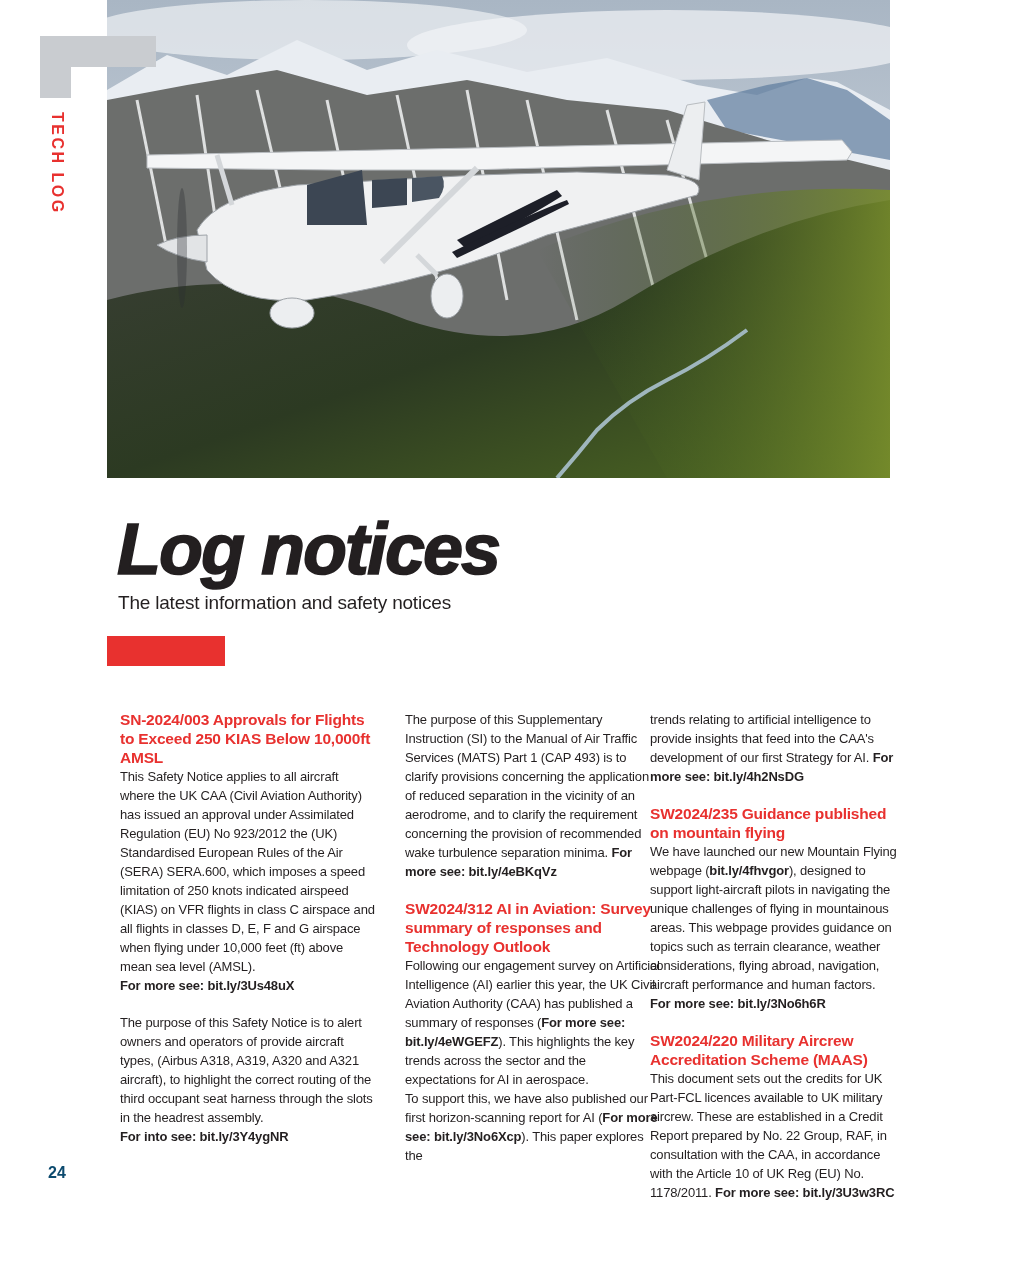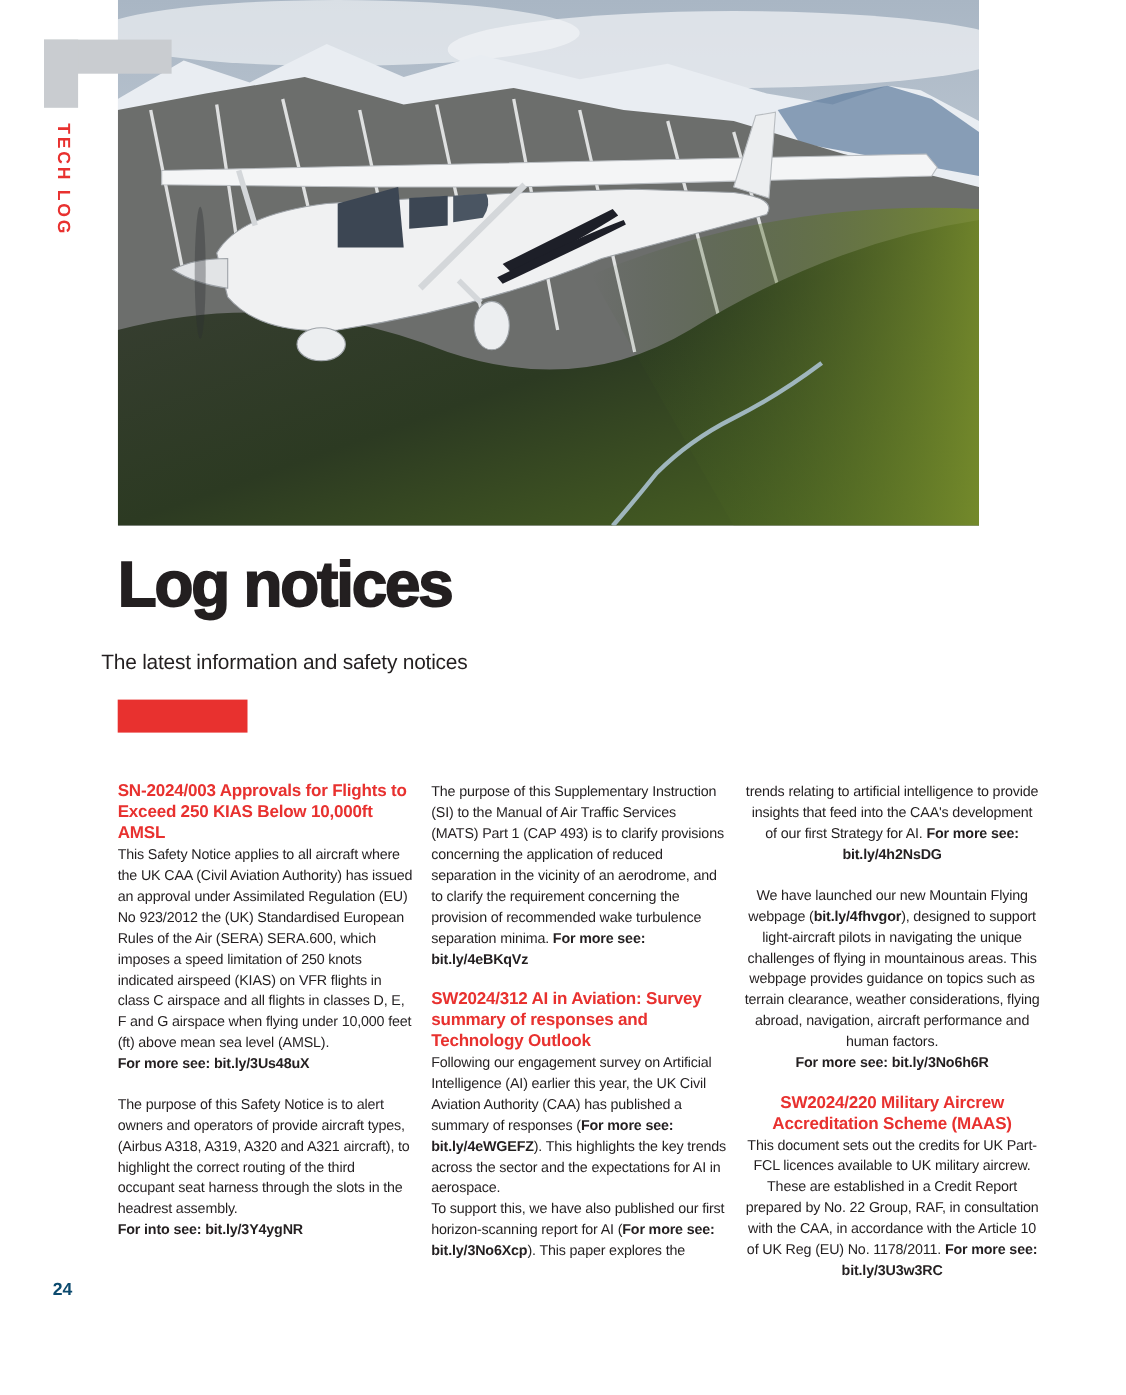--- a/index.html
+++ b/index.html
@@ -11,32 +11,32 @@
 
   .corner-mark { position: absolute; left: 40px; top: 36px; width: 116px; height: 62px; }
   .corner-mark .bar-h { position: absolute; left: 0; top: 0; width: 116px; height: 31px; background: #c9ccd0; }
   .corner-mark .bar-v { position: absolute; left: 0; top: 0; width: 31px; height: 62px; background: #c9ccd0; }
 
   .section-tag { position: absolute; left: 44px; top: 112px; width: 24px; height: 115px; }
   .section-tag span { position: absolute; left: 0; top: 0; transform-origin: 0 0;
         transform: translate(22px, 0) rotate(90deg); white-space: nowrap;
         font-weight: 700; font-size: 16px; letter-spacing: 2.5px; color: #e8312f; }
 
-  .title { position: absolute; left: 105px; top: 496px; margin: 2px;
-           font-size: 58px; font-weight: 900; letter-spacing: -2px; color: #231f20;
-           font-family: "Liberation Sans", sans-serif; -webkit-text-stroke: 1.6px #231f20; }
-  .subtitle { position: absolute; left: 92px; top: 592px; margin: 0; font-size: 19px; font-weight: 400; color: #231f20; letter-spacing: -0.2px; }
+  .title { position: absolute; left: 105px; top: 496px; margin: 12px;
+           font-size: 72px; font-weight: 900; letter-spacing: -2px; color: #231f20;
+           font-family: "Liberation Sans", sans-serif; font-style: italic; -webkit-text-stroke: 1.6px #231f20; }
+  .subtitle { position: absolute; left: 118px; top: 592px; margin: 0; font-size: 19px; font-weight: 400; color: #231f20; letter-spacing: -0.2px; }
   .accent-bar { position: absolute; left: 107px; top: 636px; width: 118px; height: 30px; background: #e8312f; }
 
   .col { position: absolute; top: 710px; width: 268px; font-size: 13px; line-height: 19px; letter-spacing: -0.15px; color: #231f20; }
   .col1 { left: 107px; }
   .col2 { left: 392px; }
-  .col3 { left: 677px; text-align: center; }
+  .col3 { left: 637px; }
 
-  .notice { margin: 0 0 18px 0; }
+  .notice { margin: 0 0 18px 13px; }
   .notice h3 { margin: 0; font-size: 15.5px; line-height: 19px; font-weight: 700; color: #e8312f; letter-spacing: -0.2px; }
   .notice p { margin: 0; }
   .notice .link { font-weight: 700; }
 
   .page-number { position: absolute; left: 48px; top: 1164px; font-size: 16px; font-weight: 700; color: #0c4a6e; }
 </style>
 </head>
 <body>
 
 <div class="hero">
@@ -141,20 +141,21 @@
     <h3>SW2024/312 AI in Aviation: Survey summary of responses and Technology Outlook</h3>
     <p><span>Following our engagement survey on Artificial Intelligence (AI) earlier this year, the UK Civil Aviation Authority (CAA) has published a summary of responses (</span><span class="link">For more see: bit.ly/4eWGEFZ</span><span>). This highlights the key trends across the sector and the expectations for AI in aerospace.</span><br><span>To support this, we have also published our first horizon-scanning report for AI (</span><span class="link">For more see: bit.ly/3No6Xcp</span><span id="n4-continue">). This paper explores the</span></p>
   </div>
 </div>
 
 <div class="col col3">
     <div class="notice">
       <p><span>trends relating to artificial intelligence to provide insights that feed into the CAA's development of our first Strategy for AI.</span> <span class="link">For more see: bit.ly/4h2NsDG</span></p>
     </div>
   <div class="notice">
+    <h3>SW2024/235 Guidance published on mountain flying</h3>
     <p><span>We have launched our new Mountain Flying webpage (</span><span class="link">bit.ly/4fhvgor</span><span>), designed to support light-aircraft pilots in navigating the unique challenges of flying in mountainous areas. This webpage provides guidance on topics such as terrain clearance, weather considerations, flying abroad, navigation, aircraft performance and human factors.</span><br><span class="link">For more see: bit.ly/3No6h6R</span></p>
   </div>
   <div class="notice">
     <h3>SW2024/220 Military Aircrew Accreditation Scheme (MAAS)</h3>
     <p><span>This document sets out the credits for UK Part-FCL licences available to UK military aircrew. These are established in a Credit Report prepared by No. 22 Group, RAF, in consultation with the CAA, in accordance with the Article 10 of UK Reg (EU) No. 1178/2011.</span> <span class="link">For more see: bit.ly/3U3w3RC</span></p>
   </div>
 </div>
 
 <div class="page-number">24</div>
 

